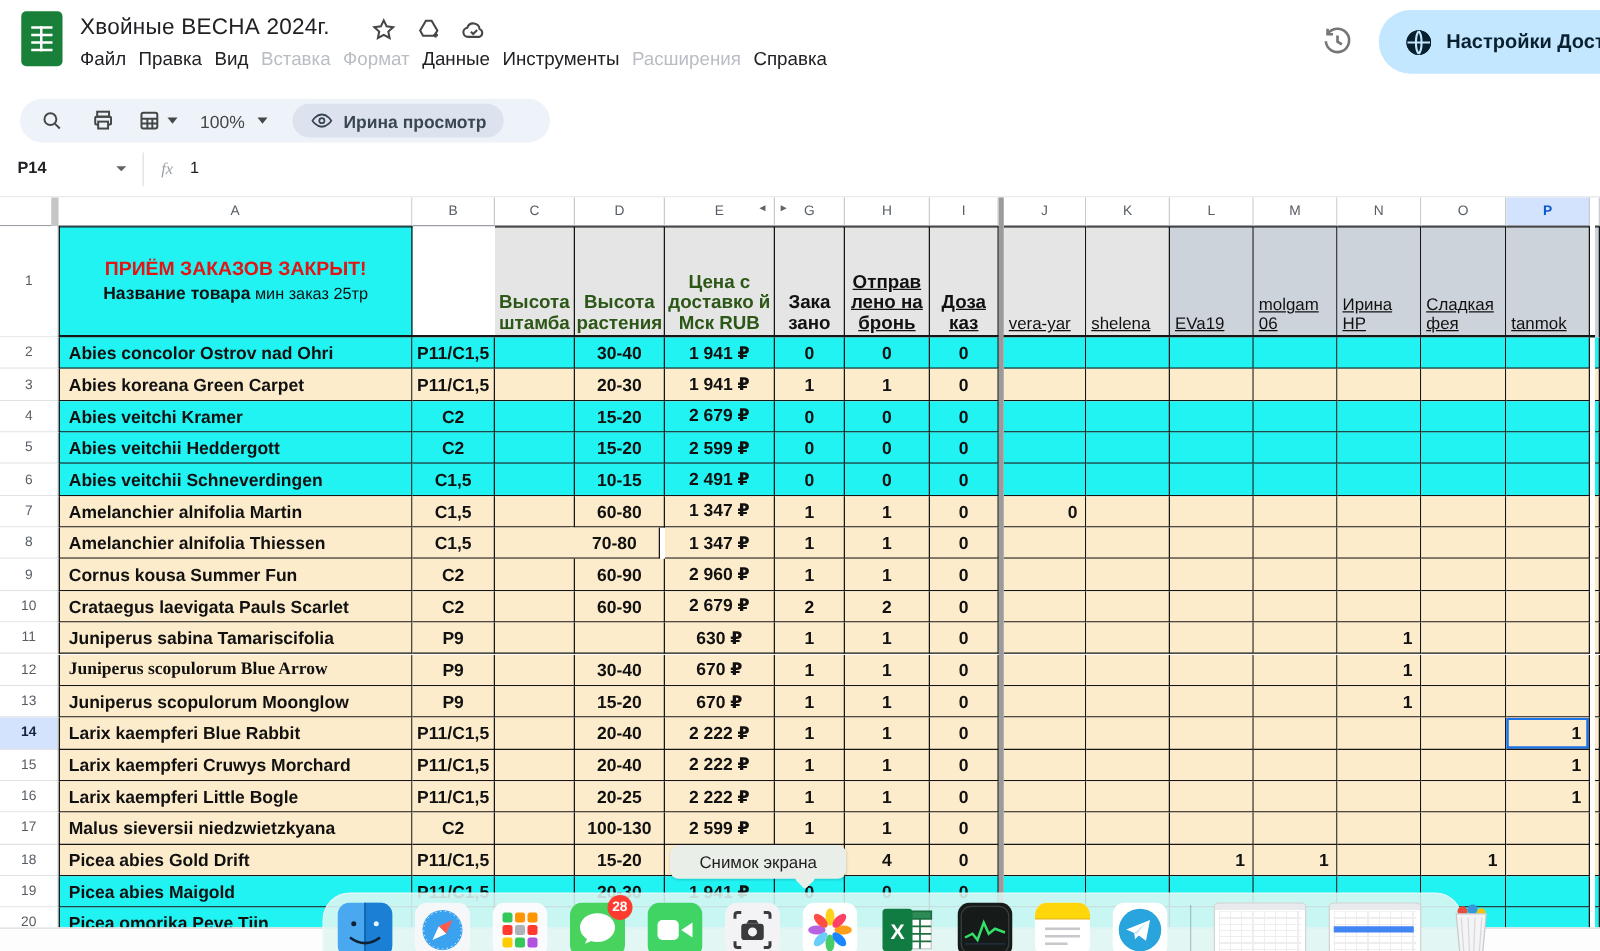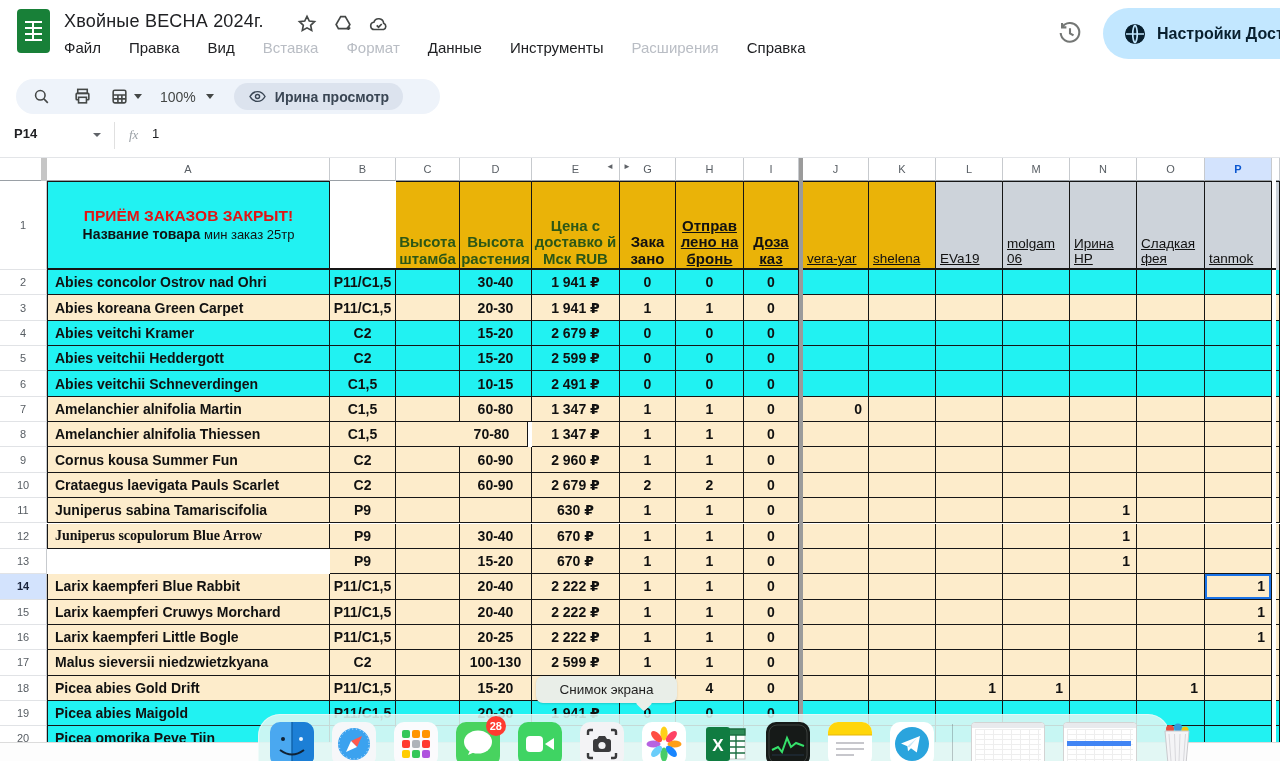--- a/index.html
+++ b/index.html
@@ -11,21 +11,21 @@
   .logo:before{content:"";position:absolute;left:8px;top:12px;width:17px;height:20px;
     background:
       linear-gradient(#fff,#fff) 0 0/17px 2px no-repeat,
       linear-gradient(#fff,#fff) 0 6px/17px 2px no-repeat,
       linear-gradient(#fff,#fff) 0 12px/17px 2px no-repeat,
       linear-gradient(#fff,#fff) 0 18px/17px 2px no-repeat,
       linear-gradient(#fff,#fff) 7px 0/2px 20px no-repeat;}
   .doc-title{position:absolute;left:64px;top:11px;font-size:18px;color:#202124;letter-spacing:.2px;}
   .title-icons{position:absolute;left:296px;top:13px;display:flex;gap:14px;color:#444746;}
   .title-icons svg{width:22px;height:22px;}
-  .menu-bar{position:absolute;left:64px;top:39px;display:flex;gap:28px;font-size:15px;color:#202124;}
+  .menu-bar{position:absolute;left:64px;top:39px;display:flex;gap:10px;font-size:15px;color:#202124;}
   .menu-bar span{cursor:default;}
   .menu-bar .dis{color:#b9bdc4;}
   .history-ic{position:absolute;left:1056px;top:19px;width:28px;height:28px;color:#747775;}
   .share-pill{position:absolute;left:1103px;top:8px;height:51px;width:220px;border-radius:26px;
     background:#c2e7ff;display:flex;align-items:center;gap:10px;padding-left:20px;box-sizing:border-box;}
   .share-pill .lbl{font-size:16px;font-weight:700;color:#09202f;white-space:nowrap;}
 
   
   .toolbar{position:absolute;left:16px;top:79px;width:424px;height:35px;border-radius:18px;
     background:#eef3fa;display:flex;align-items:center;color:#444746;}
@@ -67,21 +67,21 @@
     align-items:center;text-align:center;padding-bottom:3px;overflow:hidden;line-height:1.1;}
   .hcell.first{border-left:1px solid #161616;}
   .hdr-bottom{position:absolute;left:47px;top:268px;width:1229px;height:2px;background:#161616;}
   .h-green{color:#2c5716;font-weight:700;font-size:15px;word-break:break-word;}
   .h-black{color:#111;font-weight:700;font-size:15px;word-break:break-word;}
   .h-und{text-decoration:underline;}
   .h-user{color:#111;font-weight:400;font-size:13.5px;text-decoration:underline;
     align-items:flex-start;text-align:left;padding-left:4px;word-break:break-word;}
   .bg-cyan{background:#21f2f2;}
   .bg-tan{background:#fdeccb;}
-  .bg-peach{background:#eab308;}
+  .bg-peach{background:#e5e5e5;}
   .bg-gray{background:#cdd3da;}
 
   .a-title{color:#e21414;font-weight:700;font-size:15.5px;margin-bottom:3px;}
   .a-sub{font-size:13px;color:#111;}
   .a-sub b{font-size:14px;}
   .dcell{position:absolute;top:0;height:100%;box-sizing:border-box;border-right:1px solid #161616;
     border-bottom:1px solid #161616;font-size:14px;color:#111;font-weight:600;
     display:flex;align-items:center;overflow:hidden;white-space:nowrap;}
   .dcell.first{border-left:1px solid #161616;}
   .al-l{justify-content:flex-start;padding-left:7px;}
@@ -438,20 +438,21 @@
       <div class="dcell bg-tan al-c ibold" style="left:744px;top:523.5px;width:55px;height:25.35px;">0</div>
       <div class="dcell bg-tan al-r" style="left:803px;top:523.5px;width:66px;height:25.35px;"></div>
       <div class="dcell bg-tan al-r" style="left:869px;top:523.5px;width:67px;height:25.35px;"></div>
       <div class="dcell bg-tan al-r" style="left:936px;top:523.5px;width:67px;height:25.35px;"></div>
       <div class="dcell bg-tan al-r" style="left:1003px;top:523.5px;width:67px;height:25.35px;"></div>
       <div class="dcell bg-tan al-r" style="left:1070px;top:523.5px;width:67px;height:25.35px;">1</div>
       <div class="dcell bg-tan al-r" style="left:1137px;top:523.5px;width:68px;height:25.35px;"></div>
       <div class="dcell bg-tan al-r" style="left:1205px;top:523.5px;width:67px;height:25.35px;"></div>
       <div class="dcell bg-tan" style="left:1276px;top:523.5px;width:4px;height:25.35px;"></div>
       <div class="rownum" style="top:548.85px;height:25.35px;">13</div>
+      <div class="dcell bg-tan first al-l" style="left:47px;top:548.85px;width:283px;height:25.35px;">Juniperus scopulorum Moonglow</div>
       <div class="dcell bg-tan al-c" style="left:330px;top:548.85px;width:66px;height:25.35px;">P9</div>
       <div class="dcell bg-tan al-c" style="left:396px;top:548.85px;width:64px;height:25.35px;"></div>
       <div class="dcell bg-tan al-c" style="left:460px;top:548.85px;width:72px;height:25.35px;">15-20</div>
       <div class="dcell bg-tan al-c" style="left:532px;top:548.85px;width:88px;height:25.35px;">670 ₽</div>
       <div class="dcell bg-tan al-c" style="left:620px;top:548.85px;width:56px;height:25.35px;">1</div>
       <div class="dcell bg-tan al-c" style="left:676px;top:548.85px;width:68px;height:25.35px;">1</div>
       <div class="dcell bg-tan al-c ibold" style="left:744px;top:548.85px;width:55px;height:25.35px;">0</div>
       <div class="dcell bg-tan al-r" style="left:803px;top:548.85px;width:66px;height:25.35px;"></div>
       <div class="dcell bg-tan al-r" style="left:869px;top:548.85px;width:67px;height:25.35px;"></div>
       <div class="dcell bg-tan al-r" style="left:936px;top:548.85px;width:67px;height:25.35px;"></div>

